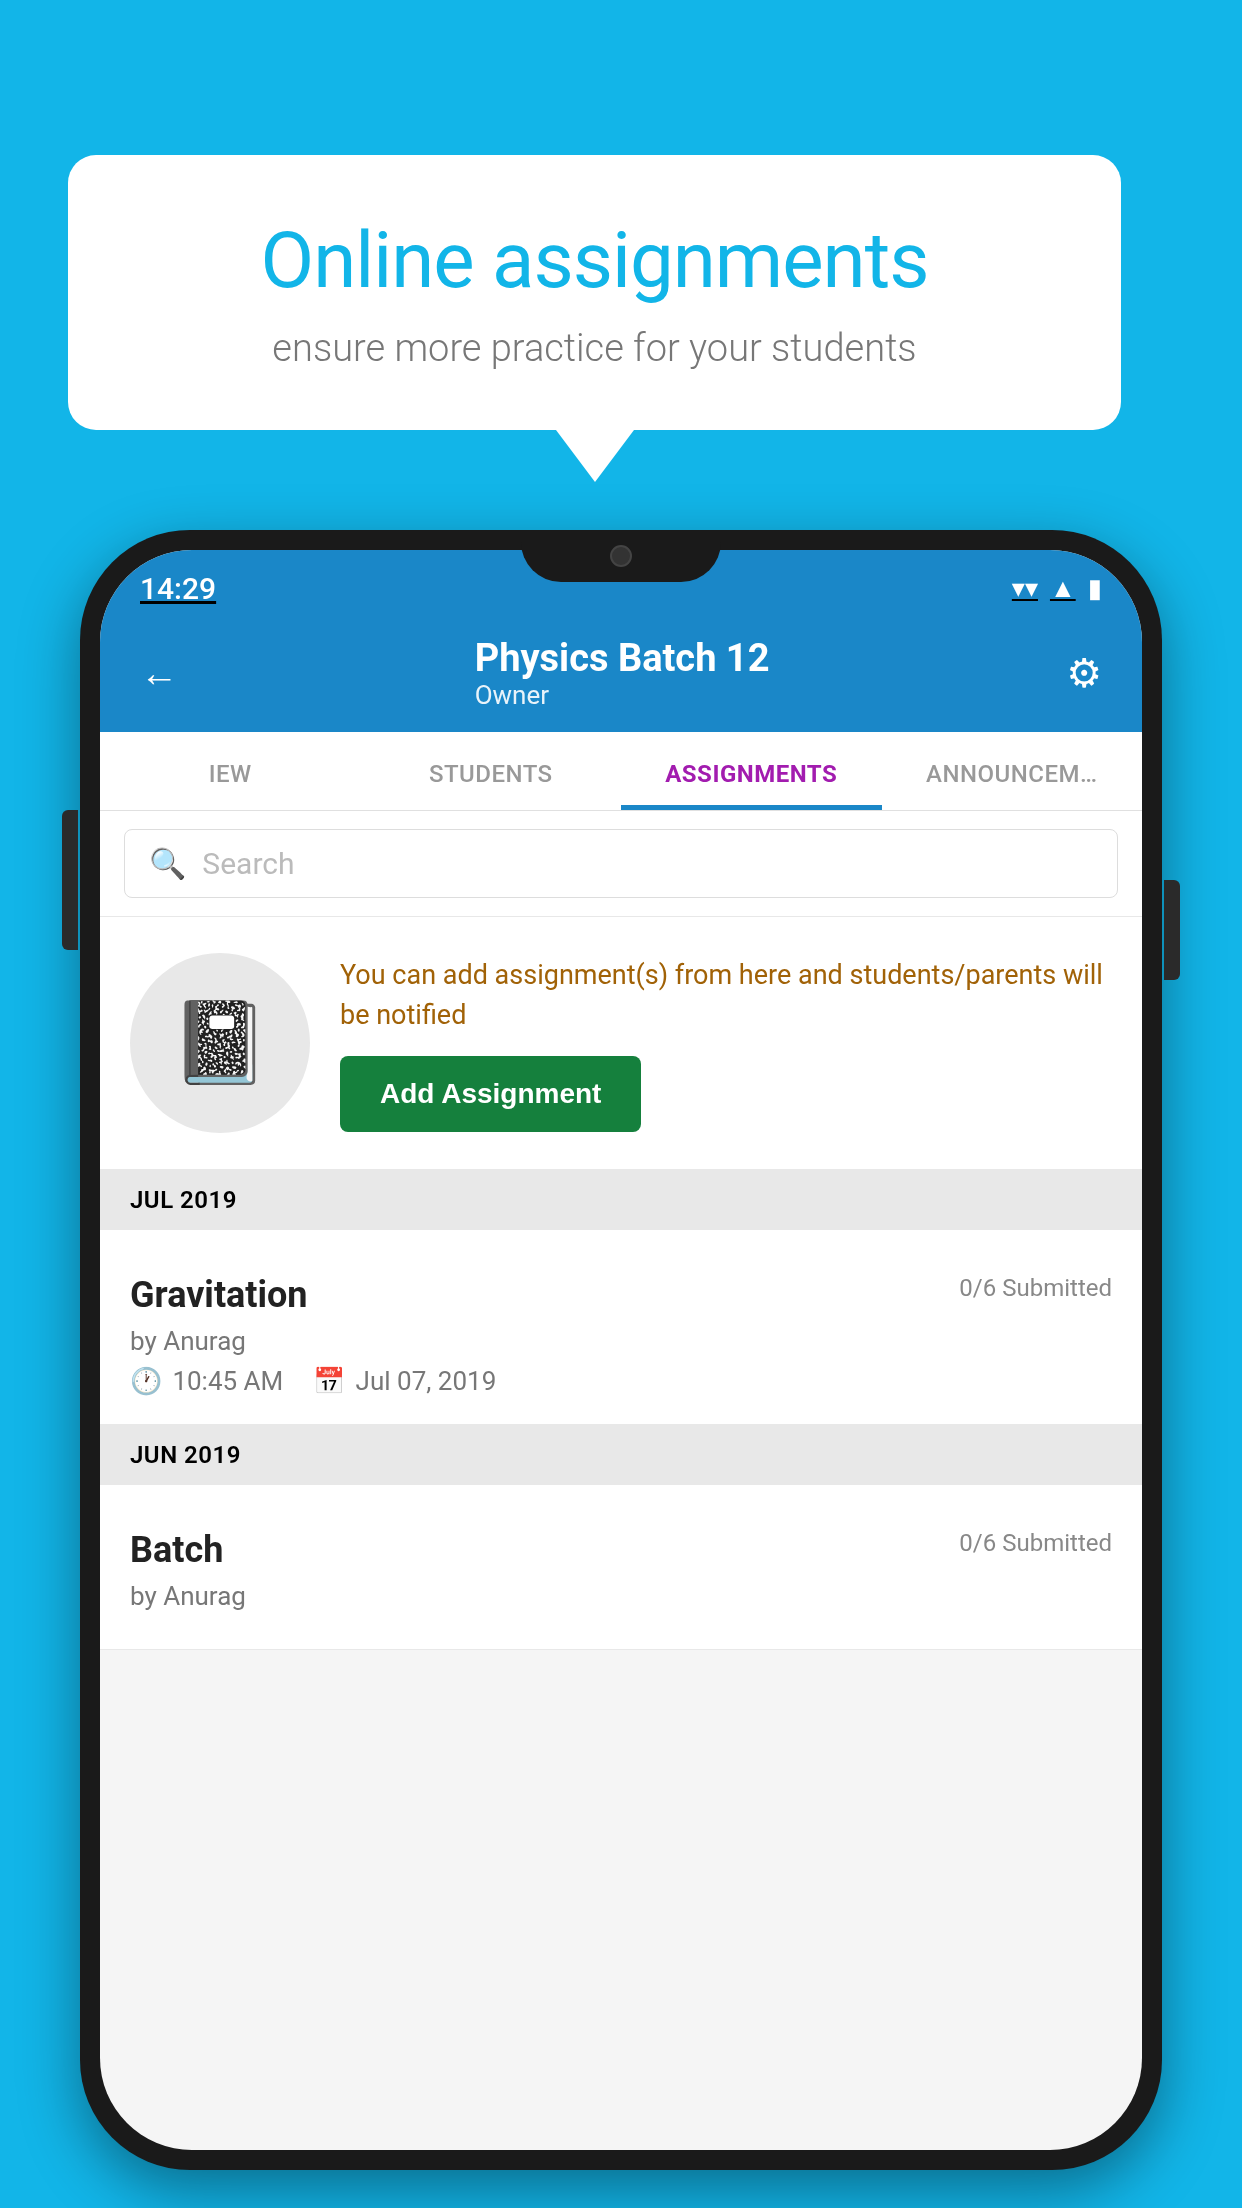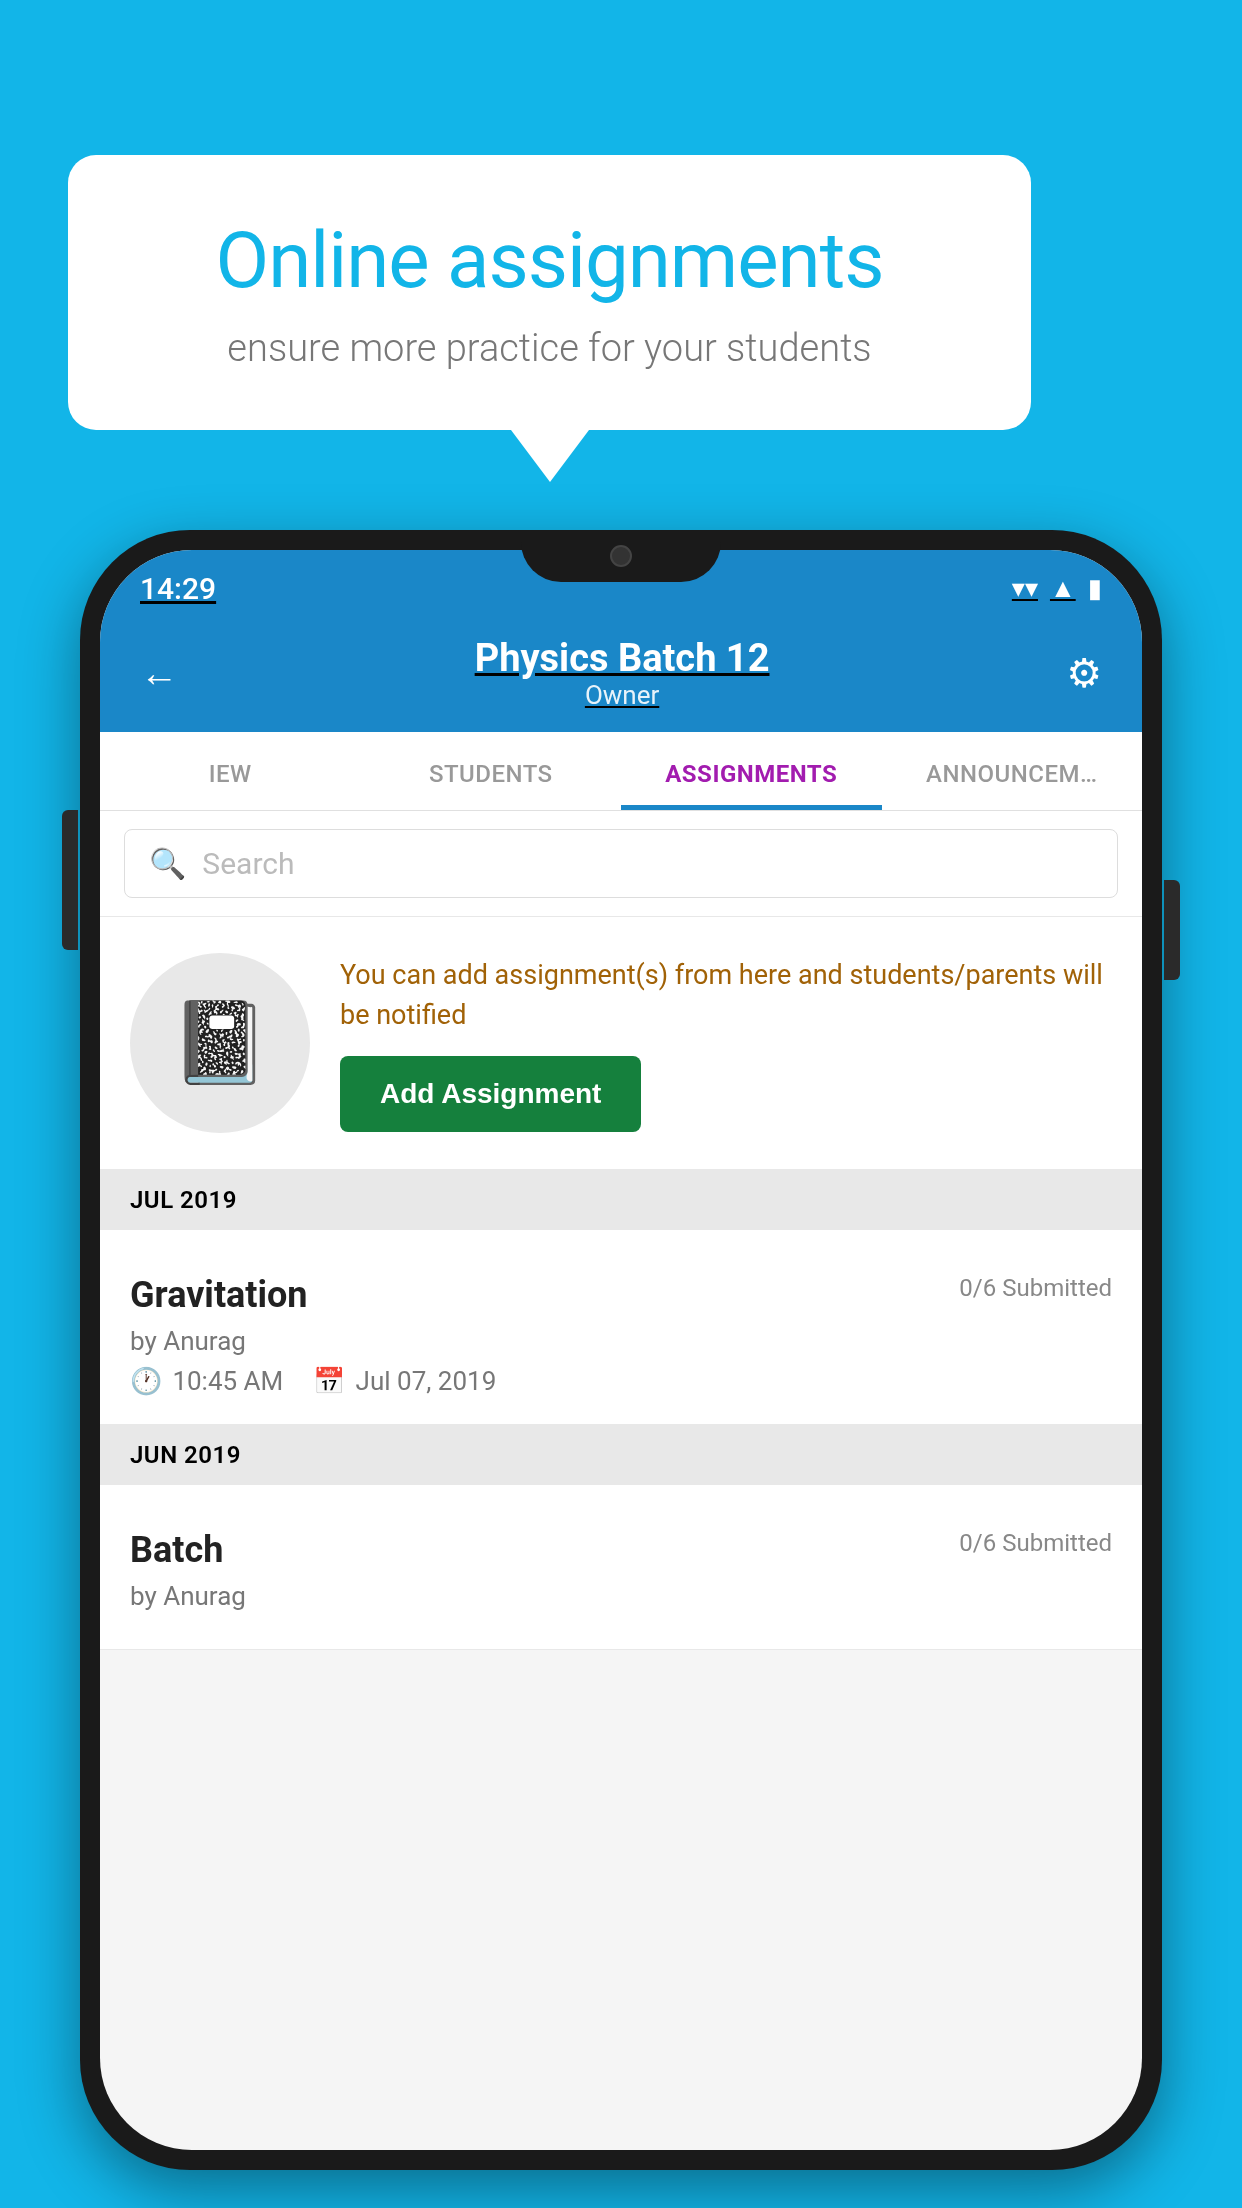--- a/index.html
+++ b/index.html
@@ -11,21 +11,21 @@
       font-family: 'Roboto', Arial, sans-serif;
       overflow: hidden;
       position: relative;
     }
 
     
     .speech-bubble-container {
       position: absolute;
       top: 155px;
       left: 68px;
-      width: 963px;
+      width: 1053px;
     }
 
     .speech-bubble {
       background: white;
       border-radius: 28px;
       padding: 60px 80px;
       text-align: center;
       position: relative;
     }
 
@@ -170,22 +170,21 @@
       justify-content: space-between;
     }
 
     .back-arrow {
       color: white;
       font-size: 38px;
       cursor: pointer;
     }
 
     .header-center {
-      text-align: center;
-      text-decoration: underline;
+      text-align: left;
     }
 
     .header-title {
       color: white;
       font-size: 38px;
       font-weight: 700;
     }
 
     .header-subtitle {
       color: rgba(255,255,255,0.9);

